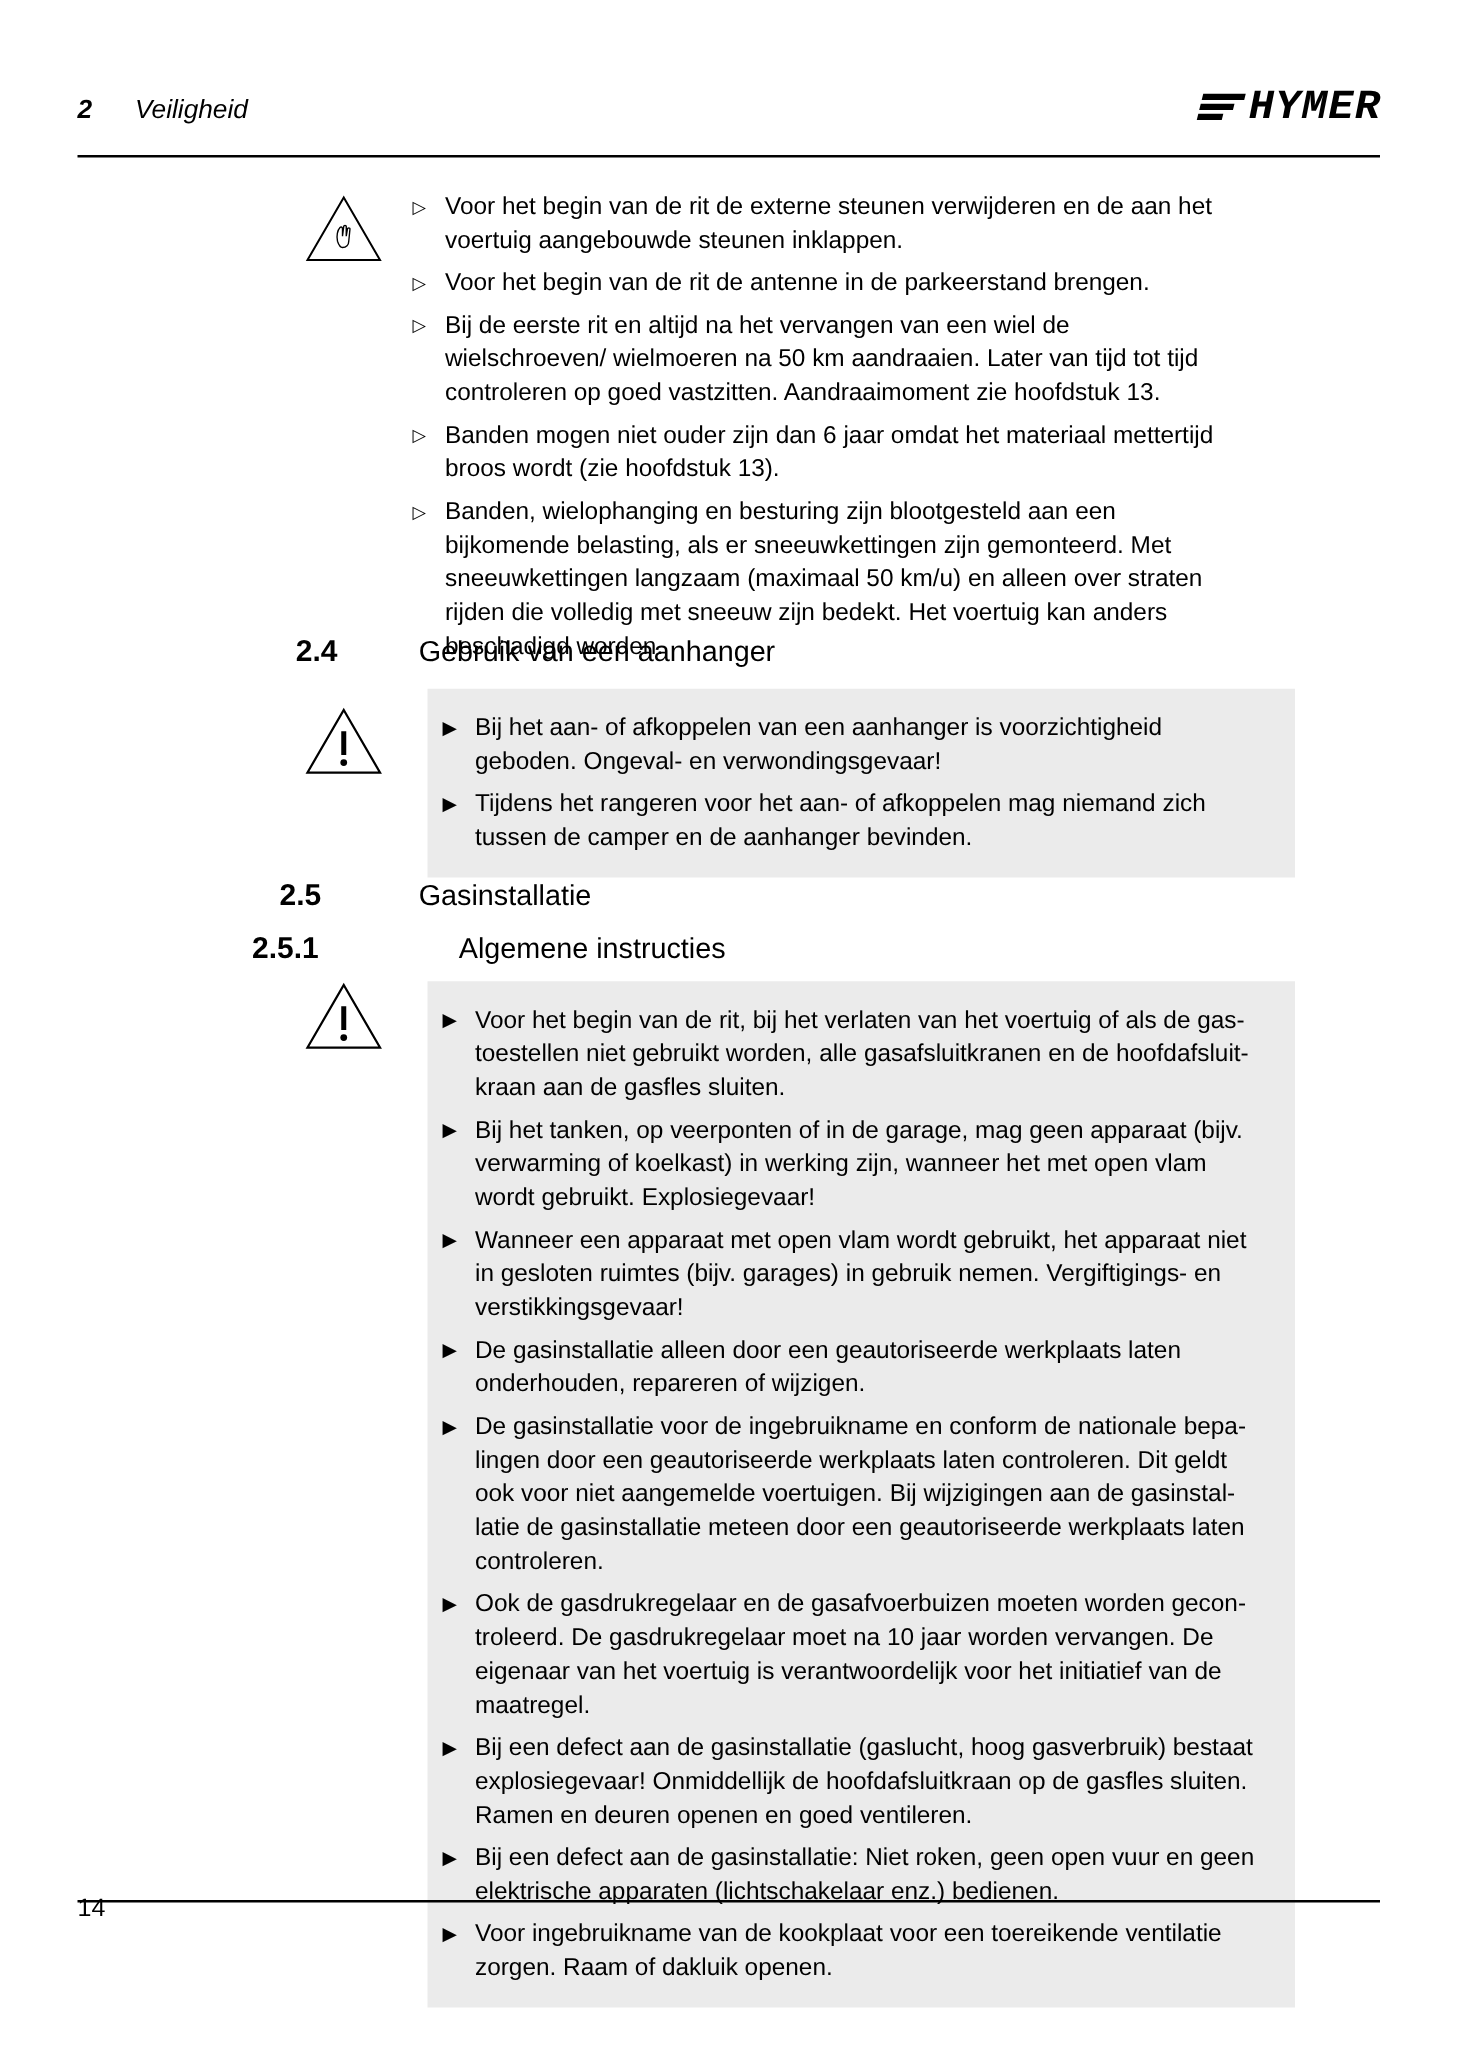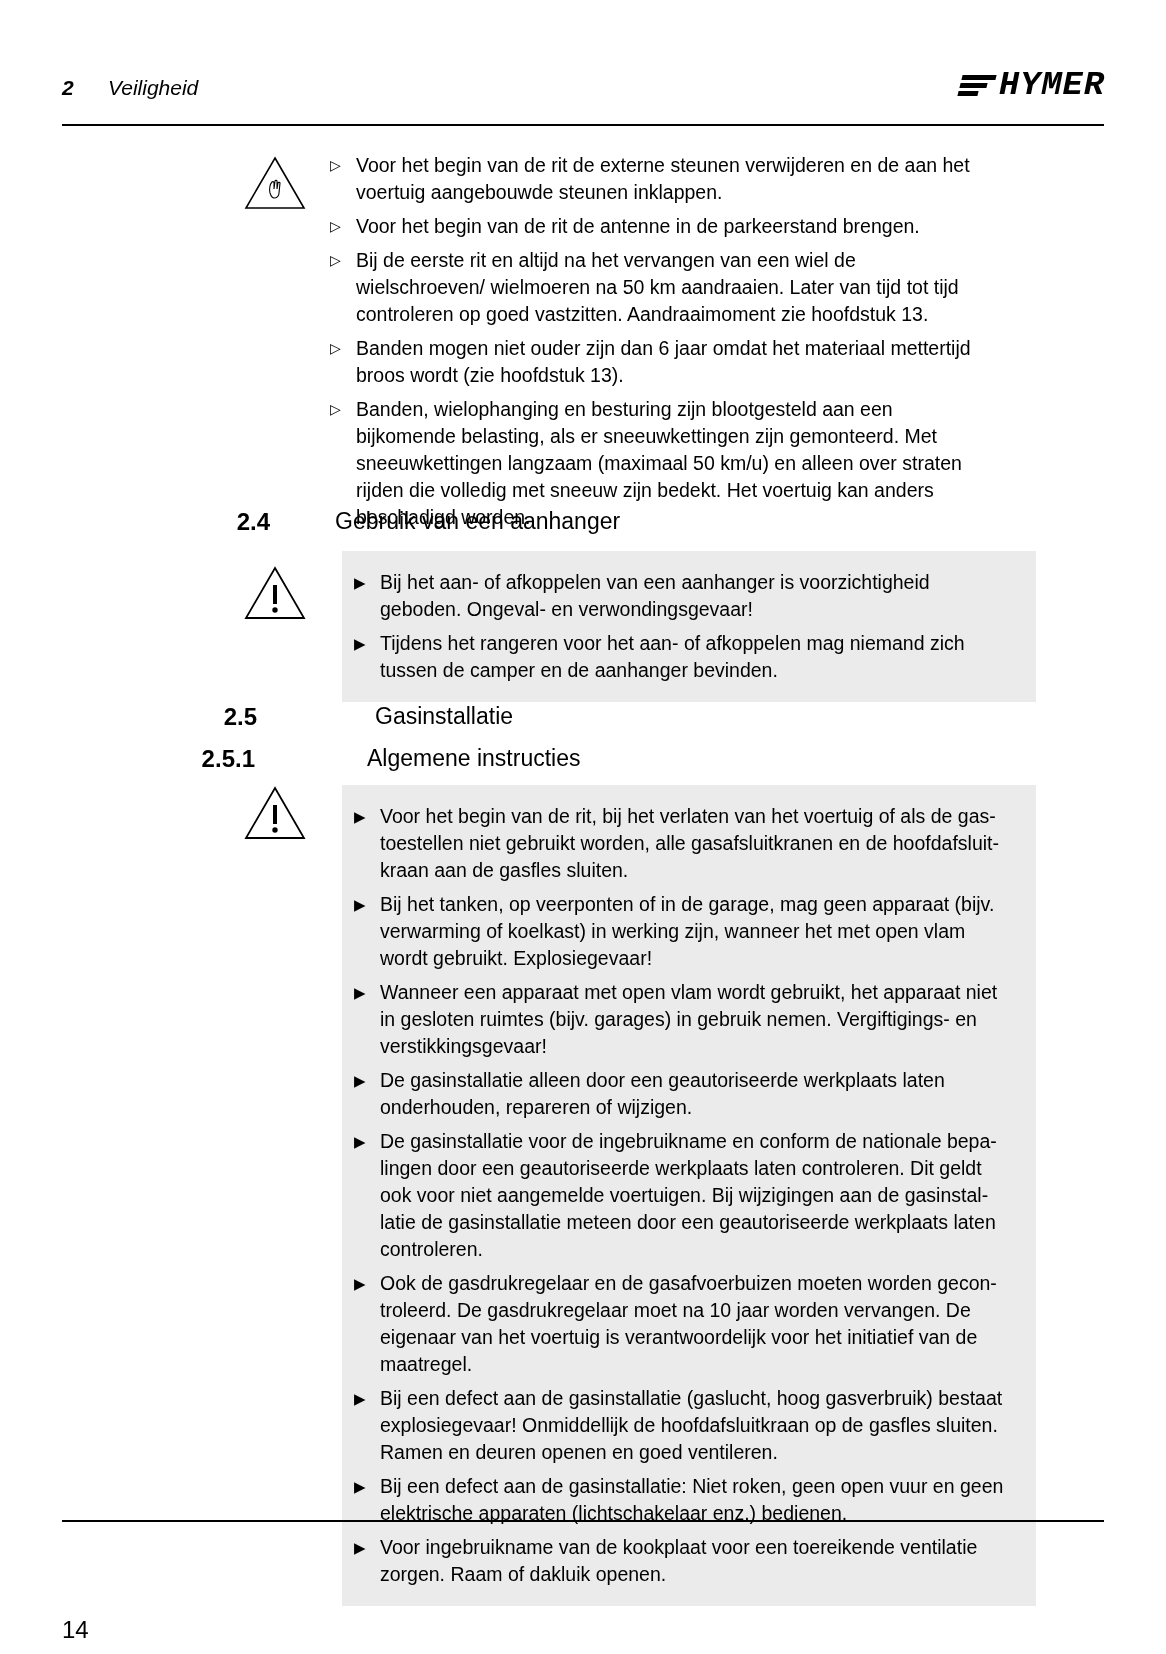--- a/index.html
+++ b/index.html
@@ -147,22 +147,22 @@
     position: absolute;
     left: 62px;
     top: 1520px;
     width: 1042px;
     height: 2px;
     background: #000;
   }
   .page-num {
     position: absolute;
     left: 62px;
-    top: 1616px;
-    font-size: 24px;
+    top: 1516px;
+    font-size: 20px;
   }
   .footer-code {
     position: absolute;
     left: 0;
     right: 0;
     top: 1541px;
     text-align: center;
     font-size: 12px;
     font-weight: bold;
     letter-spacing: 0.2px;
@@ -241,21 +241,21 @@
           <span class="txt">Bij het aan- of afkoppelen van een aanhanger is voorzichtigheid geboden. Ongeval- en verwondingsgevaar!</span>
         </li>
       <li>
           <span class="bullet">▶</span>
           <span class="txt">Tijdens het rangeren voor het aan- of afkoppelen mag niemand zich tussen de camper en de aanhanger bevinden.</span>
         </li>
     </ul>
   </div>
 
   <div class="h-num" style="left:107px; top:703px;">2.5</div>
-  <div class="h-txt" style="left:335px; top:703px;margin-left:40px;">Gasinstallatie</div>
+  <div class="h-txt" style="left:335px; top:703px;">Gasinstallatie</div>
 
   <div class="h-num" style="left:105px; top:745px;">2.5.1</div>
   <div class="h-txt" style="left:335px; top:745px;margin-left:32px;">Algemene instructies</div>
 
   <div class="icon-cell" style="left:244px; top:785px;">
     <div class="tri">
       <svg width="62" height="56" viewBox="0 0 62 56" aria-hidden="true">
         <path d="M31 3 L60 53 L2 53 Z" fill="none" stroke="#000" stroke-width="1.8"></path>
         <rect x="29" y="20" width="4" height="19" fill="#000"></rect>
         <circle cx="31" cy="45" r="2.7" fill="#000"></circle>

